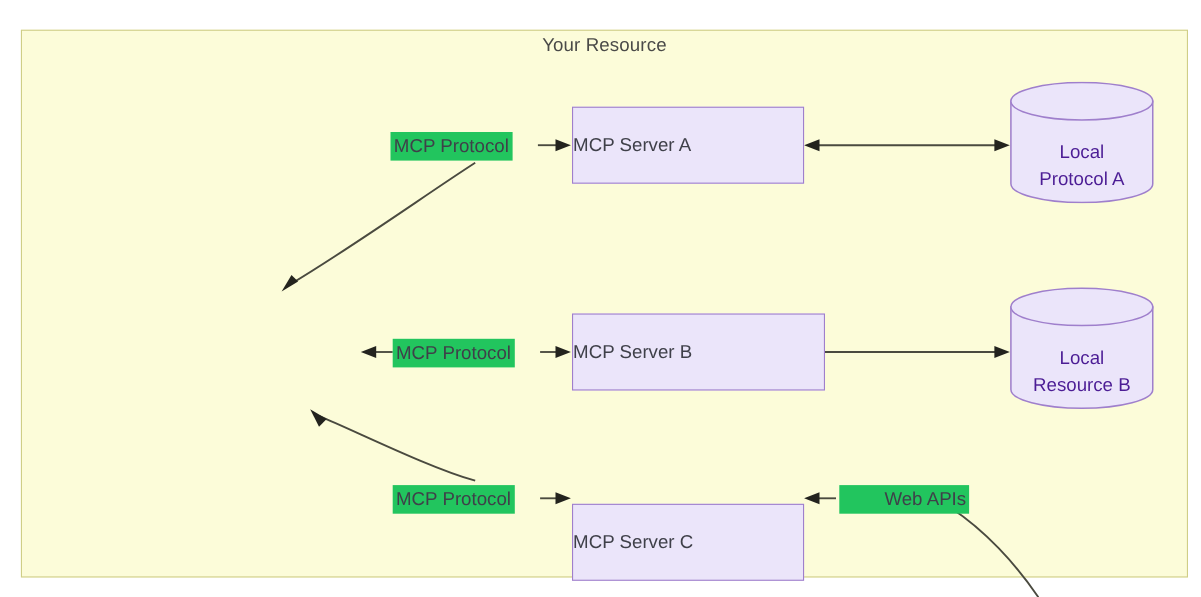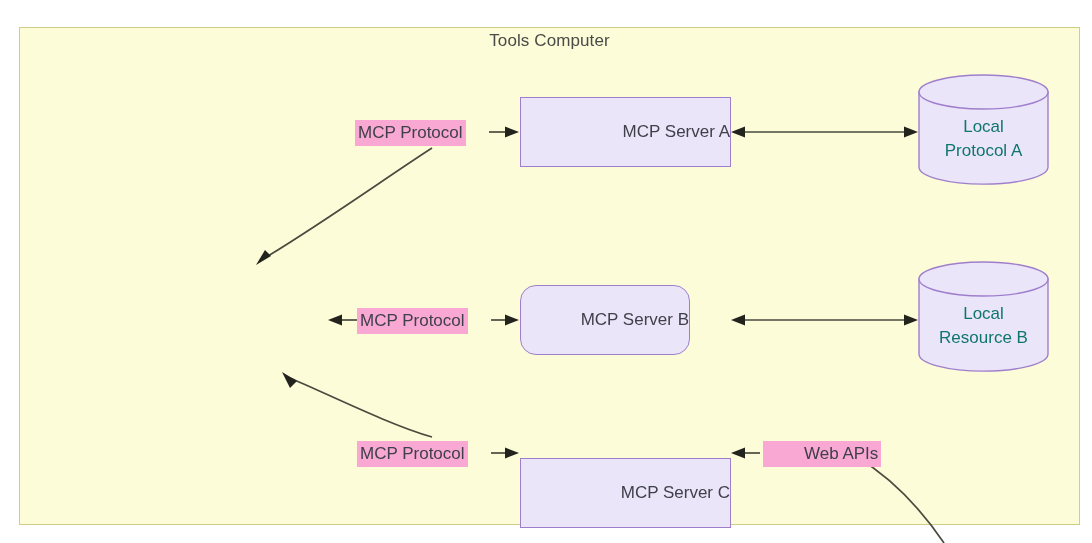--- a/index.html
+++ b/index.html
@@ -47,70 +47,69 @@
     z-index: 6;
   }
 
   
   .node-box {
     position: absolute;
     background: #ebe5fa;
     border: 1.4px solid #9f7fcc;
     box-sizing: border-box;
     display: flex;
-    align-items: flex-end;
+    align-items: flex-start;
     justify-content: center;
     flex-direction: column;
     color: #3f4049;
     font-size: 17px;
     line-height: 1.35;
     text-align: center;
     z-index: 5;
-    padding-left: 16px;
   }
   .node-box .line2 { display: block; }
 
   #node-host    { left: 50px;  top: 268px; width: 278px; height: 99px; }
   #node-srv-a   { left: 520px; top: 97px;  width: 211px; height: 70px; }
-  #node-srv-b   { left: 520px; top: 285px; width: 170px; height: 70px; border-radius: 16px; }
+  #node-srv-b   { left: 520px; top: 285px; width: 230px; height: 70px; }
   #node-srv-c   { left: 520px; top: 418px; width: 211px; height: 70px; margin-top: 40px; }
 
   
   .cylinder {
     position: absolute;
     width: 131px;
     height: 111px;
     z-index: 5;
   }
   #db-a { left: 918px; top: 74px; }
   #db-b { left: 918px; top: 261px; }
   .cylinder svg { display: block; }
   .cyl-label {
     position: absolute;
     left: 0;
-    top: 4px;
+    top: 16px;
     width: 131px;
     height: 111px;
     display: flex;
     flex-direction: column;
     align-items: center;
     justify-content: center;
     padding-top: 10px;
     box-sizing: border-box;
     font-size: 17px;
     line-height: 1.4;
-    color: #0f766e;
+    color: #4c1d95;
     text-align: center;
     pointer-events: none;
   }
 
   
   .edge-label {
     position: absolute;
-    background: #f9a8d4;
+    background: #22c55e;
     color: #3f4049;
     font-size: 17px;
     line-height: 1;
     padding: 4px 3px 5px 3px;
     white-space: nowrap;
     z-index: 4;
   }
   #lbl-proto-a { left: 355px; top: 120px; }
   #lbl-proto-b { left: 357px; top: 308px; }
   #lbl-proto-c { left: 357px; top: 441px; }
@@ -132,21 +131,21 @@
     stroke-width: 1.7;
   }
   .edge-head { fill: #23231e; stroke: none; }
 </style>
 </head>
 <body>
 
 <div id="diagram-root">
 
   <div class="boundary"></div>
-  <div class="boundary-title">Tools Computer</div>
+  <div class="boundary-title">Your Resource</div>
 
   <svg id="edges" viewBox="0 0 1092 543" width="1092" height="543">
 
     <g>
       <path class="edge-line" d="M 432,148 C 390,175 320,225 263,259"></path>
       <polygon class="edge-head" points="256,265 271,256 265,250"></polygon>
     </g>
 
     <g>
       <line class="edge-line" x1="489" y1="132" x2="508" y2="132"></line>

